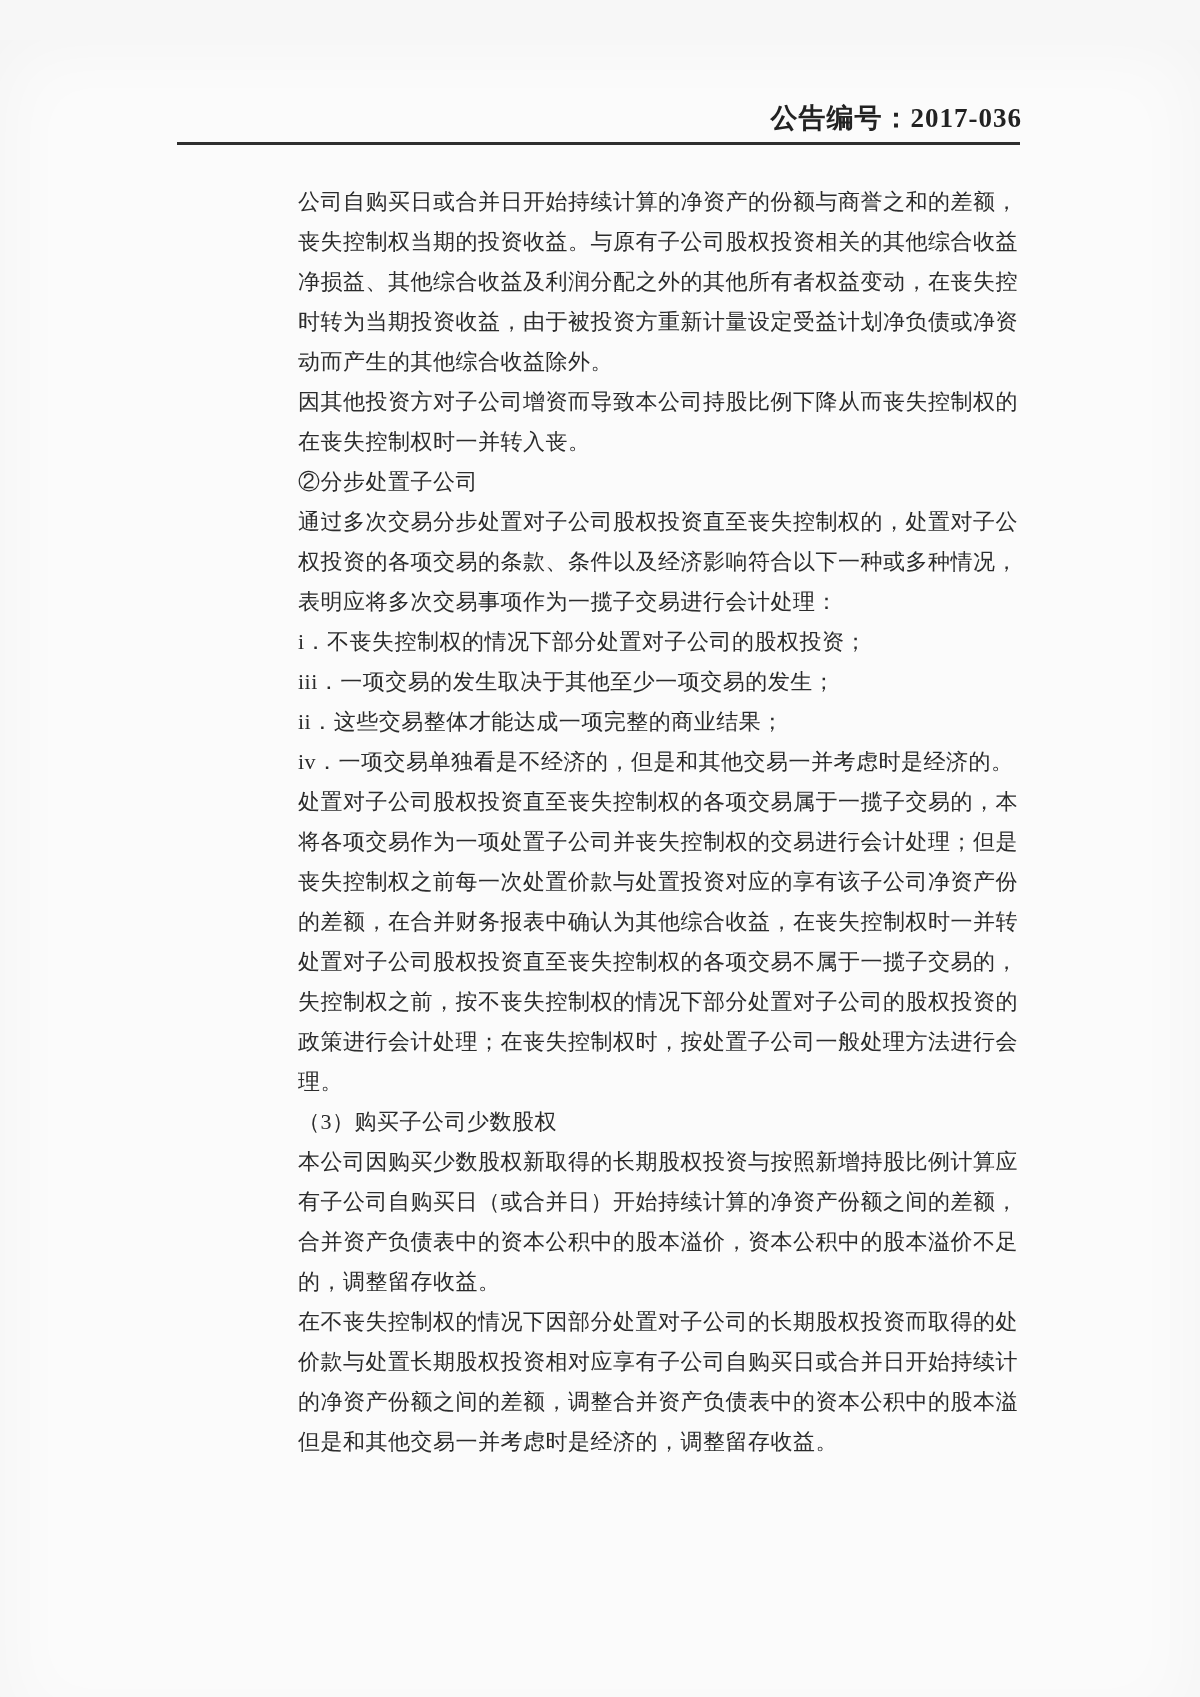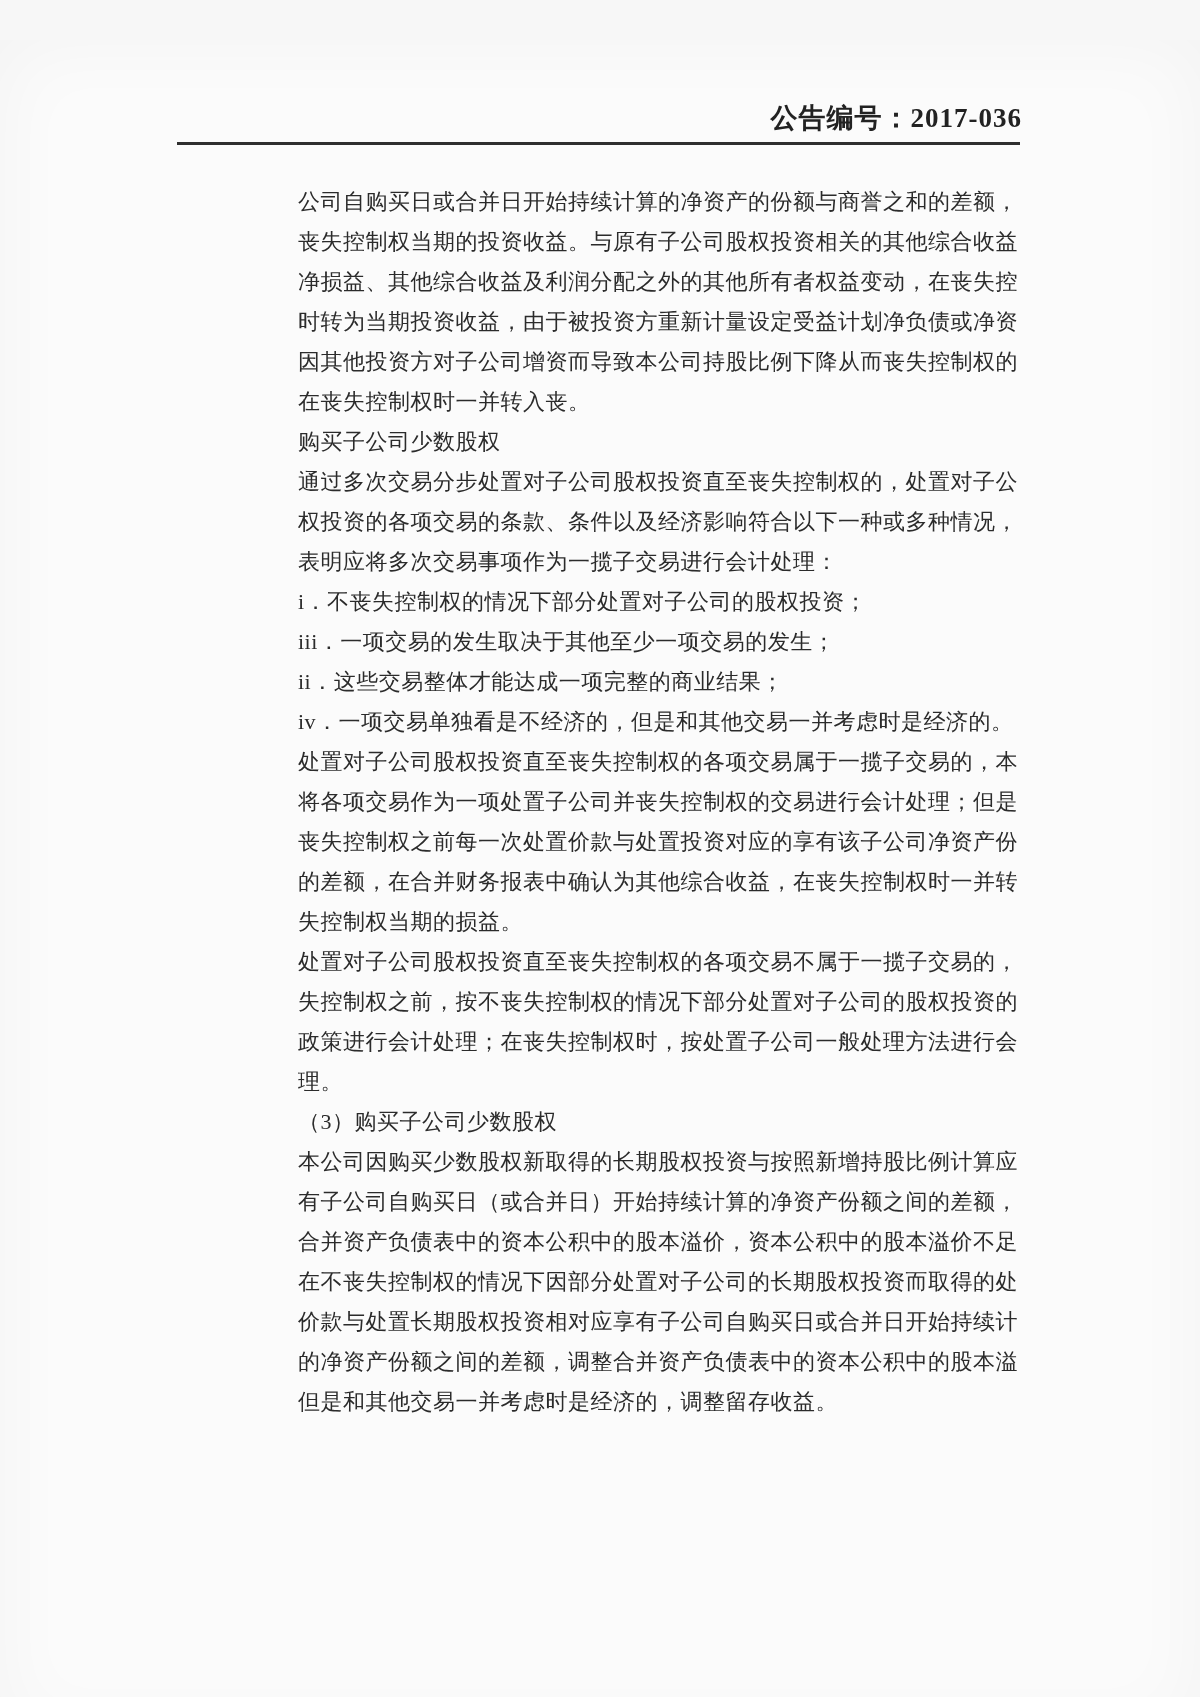--- a/index.html
+++ b/index.html
@@ -61,41 +61,42 @@
 <body>
 
 <div class="page">
   <div class="doc-number">公告编号：2017-036</div>
   <div class="header-rule"></div>
   <div class="doc-body">
       <div class="line">公司自购买日或合并日开始持续计算的净资产的份额与商誉之和的差额，计入</div>
       <div class="line">丧失控制权当期的投资收益。与原有子公司股权投资相关的其他综合收益或除</div>
       <div class="line">净损益、其他综合收益及利润分配之外的其他所有者权益变动，在丧失控制权</div>
       <div class="line">时转为当期投资收益，由于被投资方重新计量设定受益计划净负债或净资产变</div>
+      <div class="line end">动而产生的其他综合收益除外。</div>
       <div class="line">因其他投资方对子公司增资而导致本公司持股比例下降从而丧失控制权的，按</div>
       <div class="line end">在丧失控制权时一并转入丧。</div>
-      <div class="line end">购买子公司少数股权</div>
+      <div class="line end">②分步处置子公司</div>
       <div class="line">通过多次交易分步处置对子公司股权投资直至丧失控制权的，处置对子公司股</div>
       <div class="line">权投资的各项交易的条款、条件以及经济影响符合以下一种或多种情况，通常</div>
       <div class="line end">表明应将多次交易事项作为一揽子交易进行会计处理：</div>
       <div class="line end">i．不丧失控制权的情况下部分处置对子公司的股权投资；</div>
       <div class="line end">iii．一项交易的发生取决于其他至少一项交易的发生；</div>
       <div class="line end">ii．这些交易整体才能达成一项完整的商业结果；</div>
       <div class="line end">iv．一项交易单独看是不经济的，但是和其他交易一并考虑时是经济的。</div>
       <div class="line">处置对子公司股权投资直至丧失控制权的各项交易属于一揽子交易的，本公司</div>
       <div class="line">将各项交易作为一项处置子公司并丧失控制权的交易进行会计处理；但是，在</div>
       <div class="line">丧失控制权之前每一次处置价款与处置投资对应的享有该子公司净资产份额</div>
       <div class="line">的差额，在合并财务报表中确认为其他综合收益，在丧失控制权时一并转入丧</div>
-      <div class="line end">失控制权当期的损益。</div>
       <div class="line">处置对子公司股权投资直至丧失控制权的各项交易不属于一揽子交易的，在丧</div>
       <div class="line">失控制权之前，按不丧失控制权的情况下部分处置对子公司的股权投资的相关</div>
       <div class="line">政策进行会计处理；在丧失控制权时，按处置子公司一般处理方法进行会计处</div>
       <div class="line end">理。</div>
       <div class="line end">（3）购买子公司少数股权</div>
       <div class="line">本公司因购买少数股权新取得的长期股权投资与按照新增持股比例计算应享</div>
       <div class="line">有子公司自购买日（或合并日）开始持续计算的净资产份额之间的差额，调整</div>
       <div class="line">合并资产负债表中的资本公积中的股本溢价，资本公积中的股本溢价不足冲减</div>
+      <div class="line end">的，调整留存收益。</div>
       <div class="line">在不丧失控制权的情况下因部分处置对子公司的长期股权投资而取得的处置</div>
       <div class="line">价款与处置长期股权投资相对应享有子公司自购买日或合并日开始持续计算</div>
       <div class="line">的净资产份额之间的差额，调整合并资产负债表中的资本公积中的股本溢价，</div>
       <div class="line end">但是和其他交易一并考虑时是经济的，调整留存收益。</div>
     </div>
 </div>
 
 </body></html>

